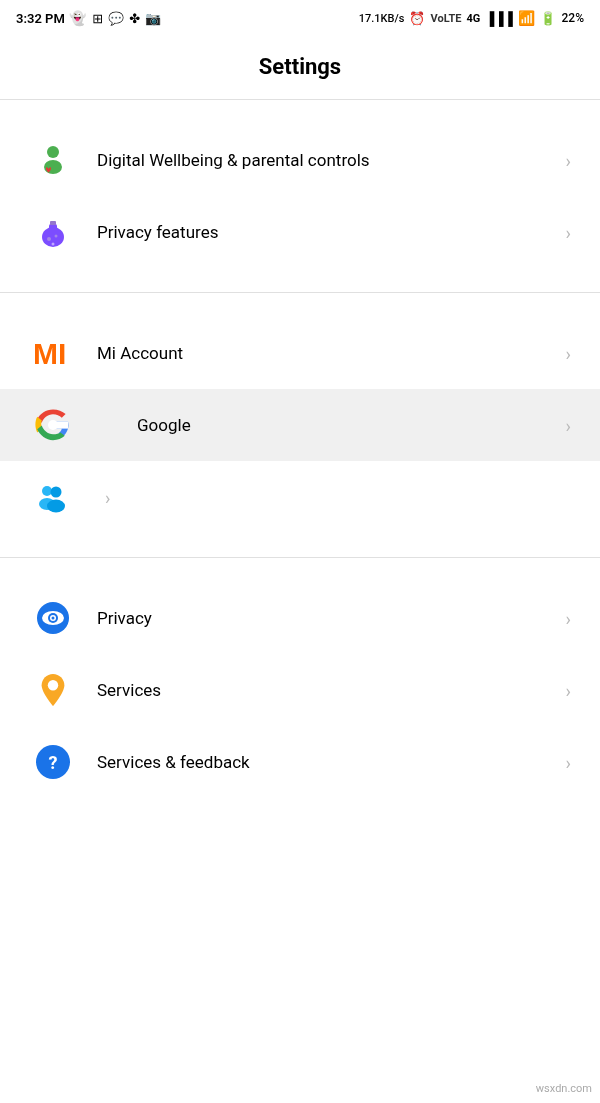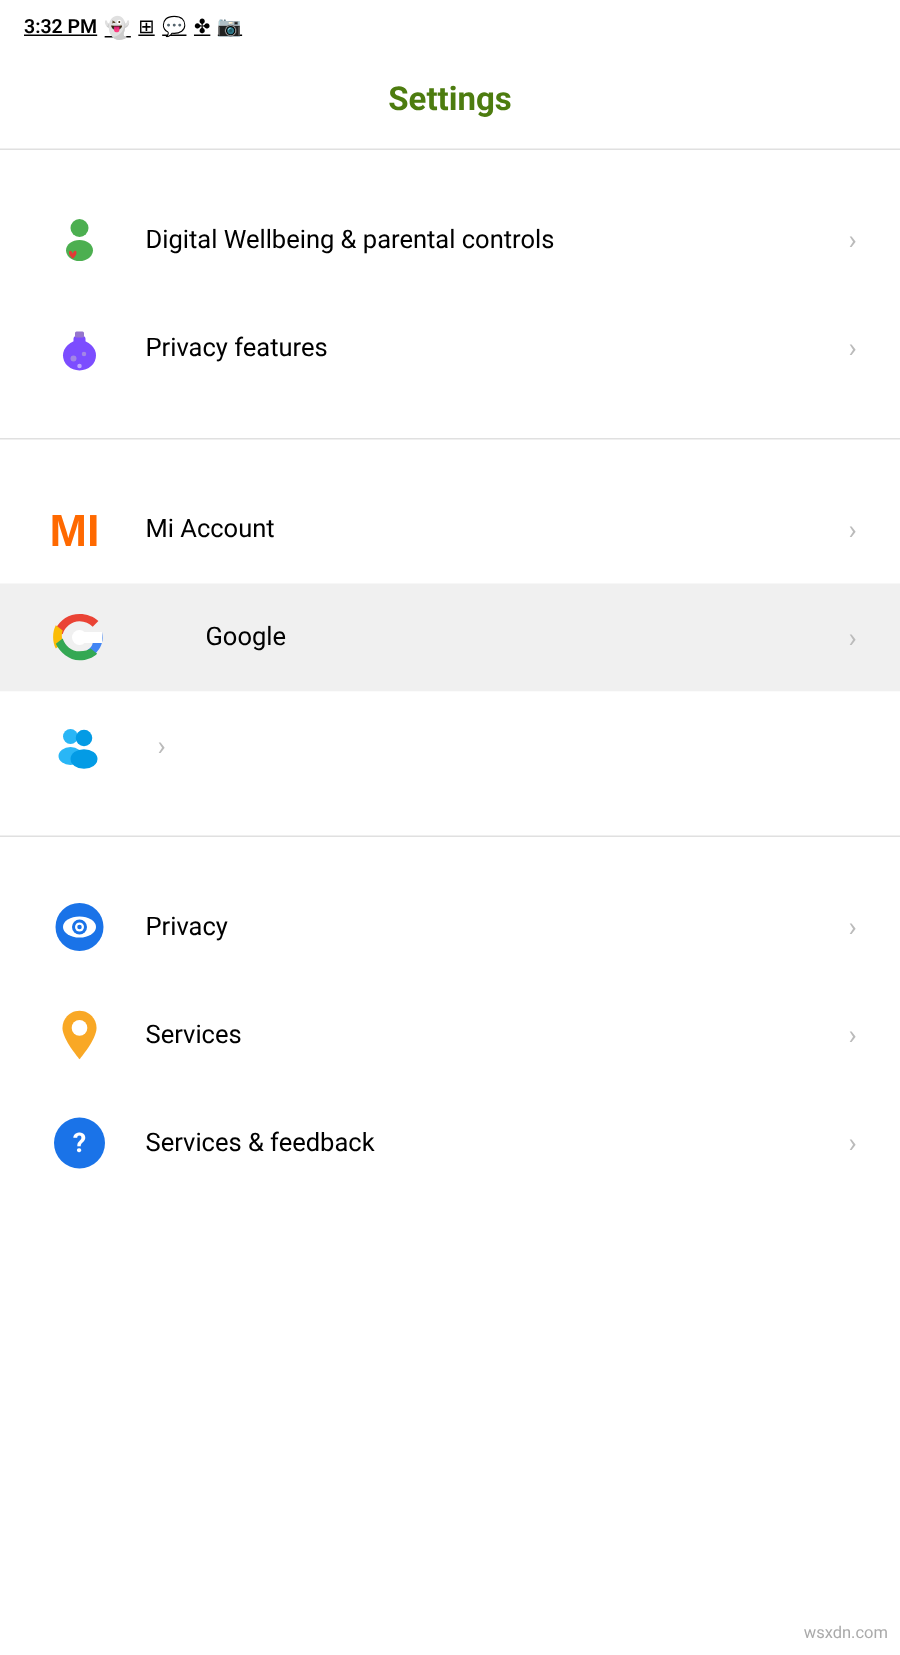--- a/index.html
+++ b/index.html
@@ -21,38 +21,37 @@
       padding: 6px 16px;
       height: 36px;
       background: #fff;
     }
     .status-left {
       display: flex;
       align-items: center;
       gap: 5px;
       font-size: 13px;
       font-weight: 500;
-      text-decoration: underline;
     }
     .status-time { font-size: 13px; font-weight: 600; }
     .status-right {
       display: flex;
       align-items: center;
       gap: 5px;
       font-size: 12px;
       font-weight: 500;
     }
 
     
     .page-title {
       text-align: center;
       font-size: 22px;
       font-weight: 700;
       padding: 18px 0 20px 0;
-      color: #4d7c0f;
+      color: #000000;
     }
 
     
     .divider {
       height: 1px;
       background: #e0e0e0;
       margin: 0 0;
     }
 
     
@@ -127,20 +126,30 @@
 <div class="status-bar">
   <div class="status-left">
     <span class="status-time">3:32 PM</span>
 
     <span style="font-size:14px;">👻</span>
     <span style="font-size:13px;">⊞</span>
     <span style="font-size:13px;">💬</span>
     <span style="font-size:13px;">✤</span>
     <span style="font-size:13px;">📷</span>
   </div>
+  <div class="status-right">
+    <span style="font-size:11px;">17.1KB/s</span>
+    <span style="font-size:13px;">⏰</span>
+    <span style="font-size:11px;font-weight:700;color:#333;">VoLTE</span>
+    <span style="font-size:11px;font-weight:700;">4G</span>
+    <span style="font-size:13px;">▐▐▐</span>
+    <span style="font-size:14px;">📶</span>
+    <span style="font-size:13px;">🔋</span>
+    <span style="font-size:12px;">22%</span>
+  </div>
 </div>
 
 <h1 class="page-title">Settings</h1>
 
 <div class="divider"></div>
 <div class="section-gap"></div>
 
 <div>
 
   <div class="setting-item">

